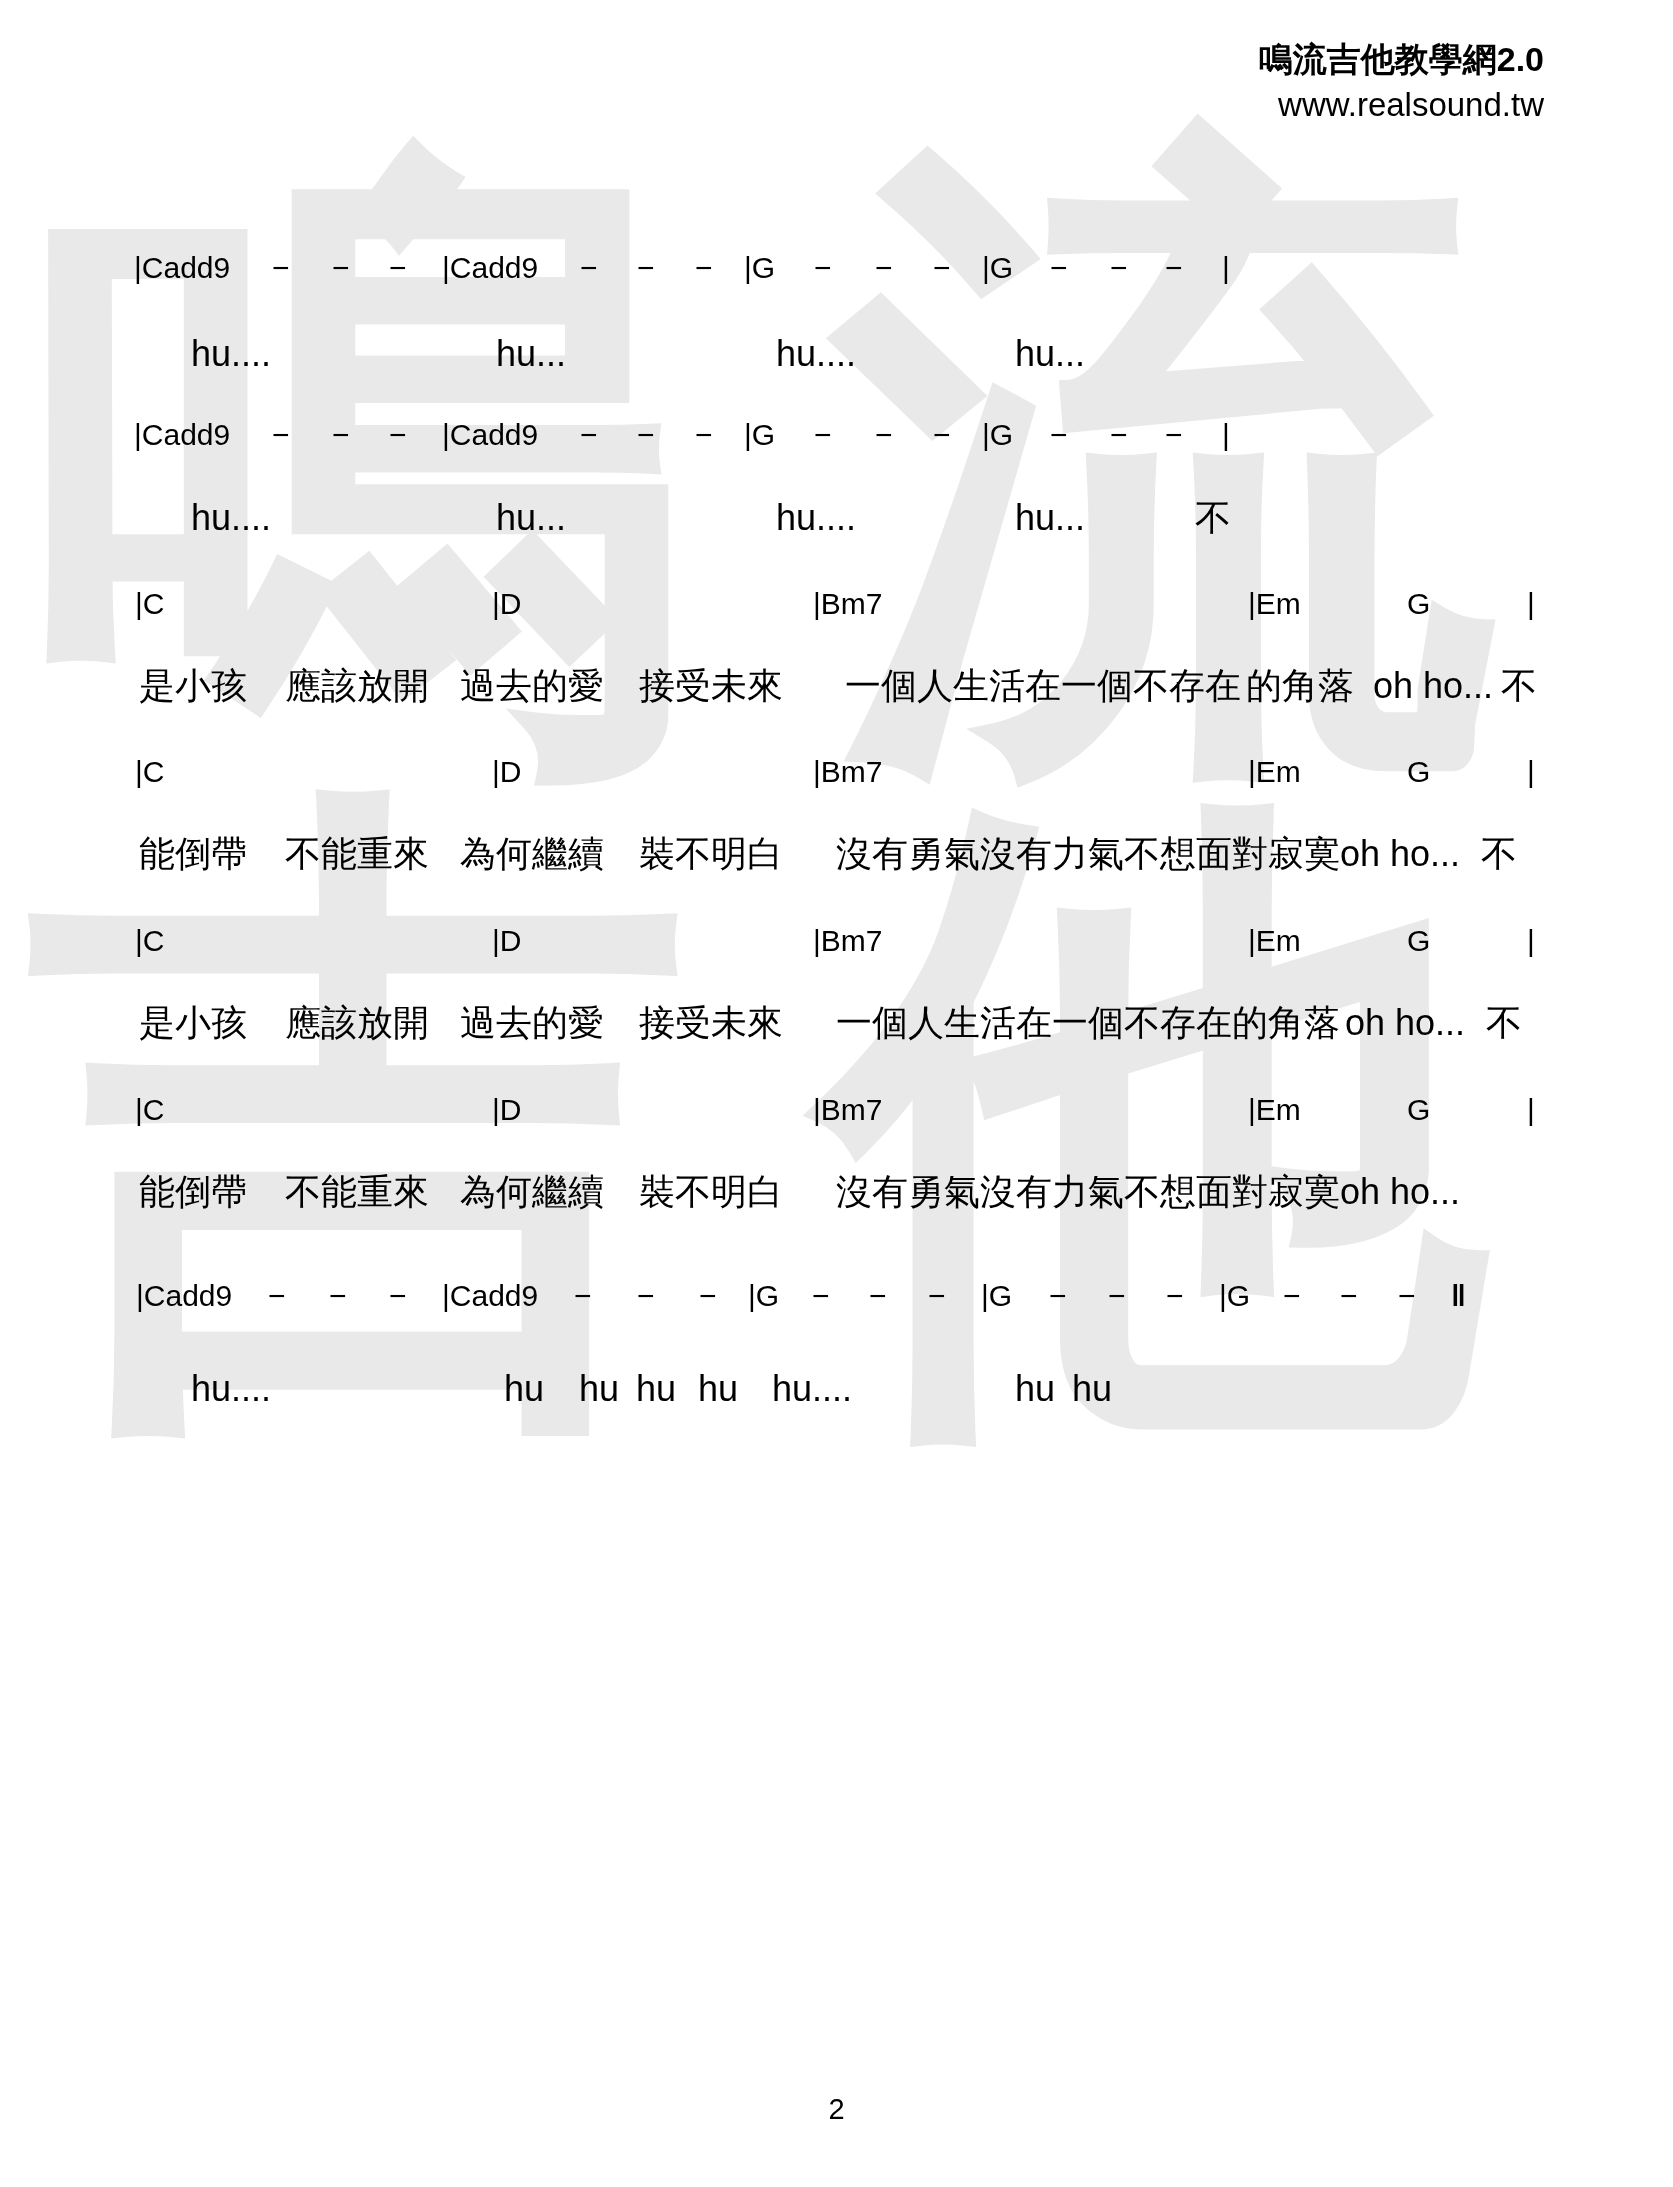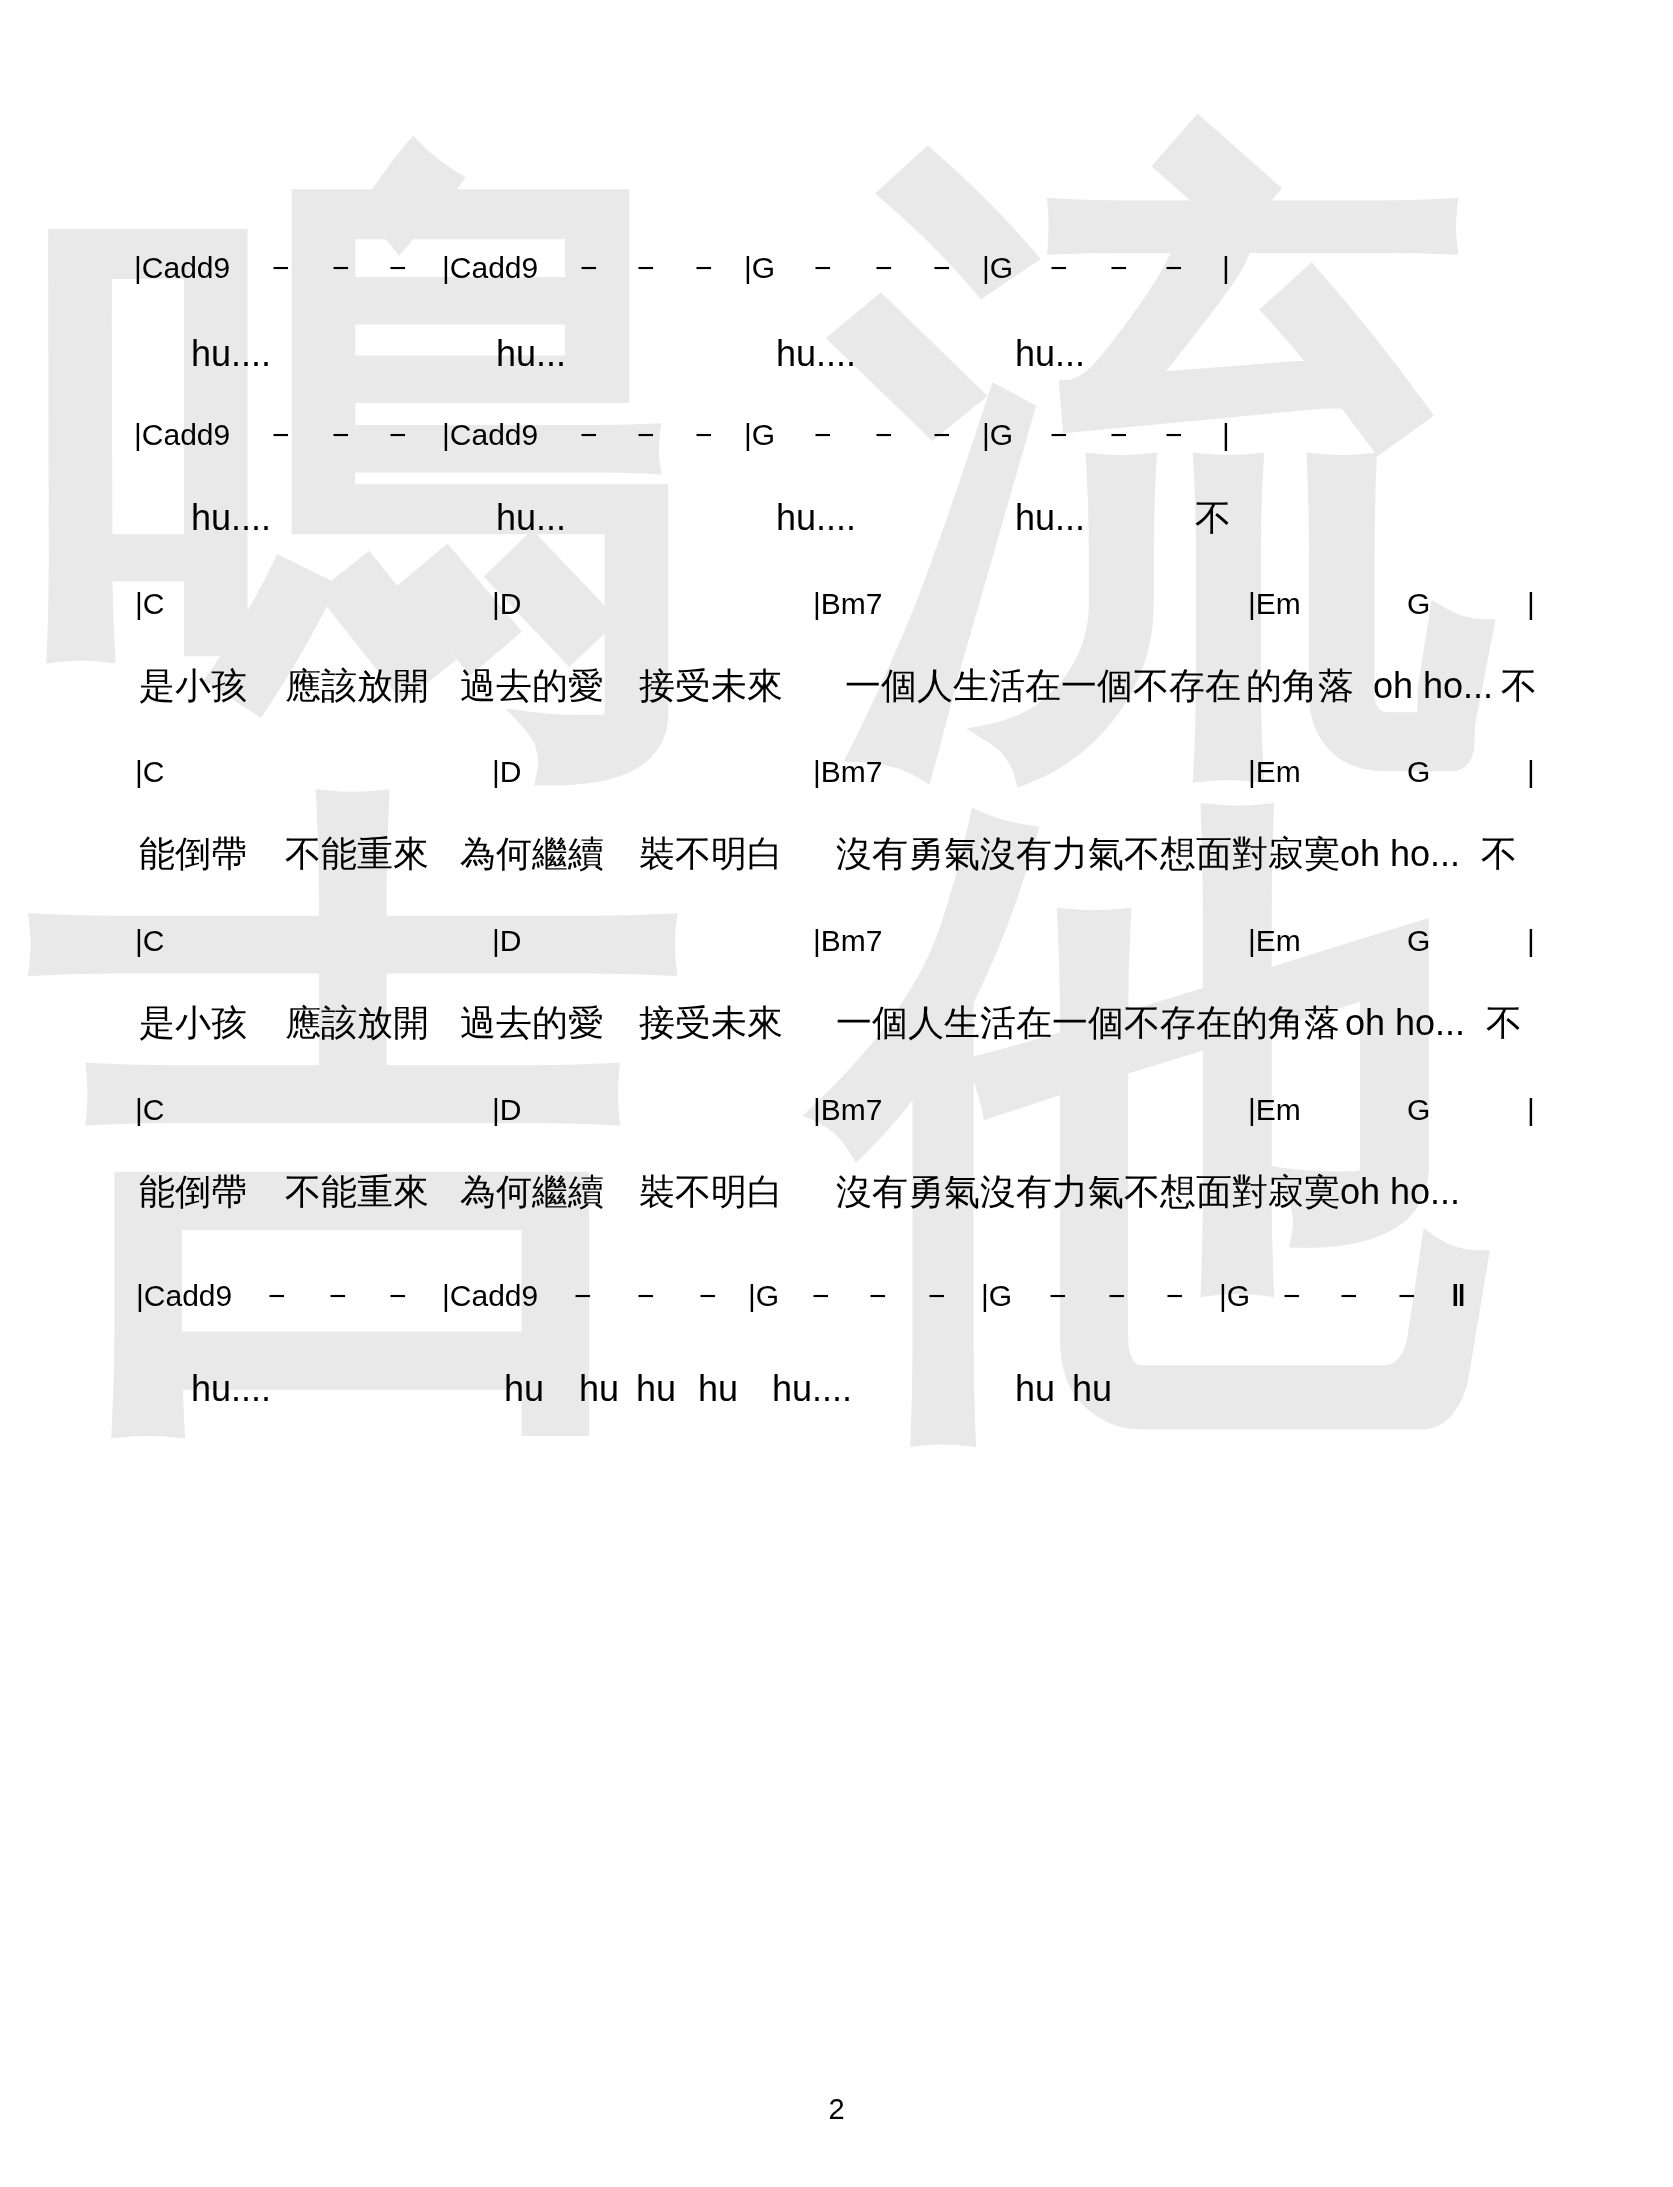--- a/index.html
+++ b/index.html
@@ -62,20 +62,24 @@
 <div class="page">
 
   <div class="watermark-layer" id="watermark">
       <span class="wm-char" style="left: 28px; top: 129px; color: rgb(233, 233, 233);">鳴</span>
       <span class="wm-char" style="left: 831px; top: 129px; color: rgb(233, 233, 233);">流</span>
       <span class="wm-char" style="left: 28px; top: 784px; color: rgb(233, 233, 233);">吉</span>
       <span class="wm-char" style="left: 821px; top: 784px; color: rgb(233, 233, 233);">他</span>
     </div>
 
   <div class="content-layer">
+    <div class="header">
+      <div class="site-name">鳴流吉他教學網2.0</div>
+      <div class="site-url">www.realsound.tw</div>
+    </div>
 
     <div id="sheet">
         <span class="chord-token" style="left: 134px; top: 253px;">|Cadd9</span>
         <span class="chord-token" style="left: 272px; top: 253px;">−</span>
         <span class="chord-token" style="left: 332px; top: 253px;">−</span>
         <span class="chord-token" style="left: 389px; top: 253px;">−</span>
         <span class="chord-token" style="left: 442px; top: 253px;">|Cadd9</span>
         <span class="chord-token" style="left: 580px; top: 253px;">−</span>
         <span class="chord-token" style="left: 637px; top: 253px;">−</span>
         <span class="chord-token" style="left: 695px; top: 253px;">−</span>

